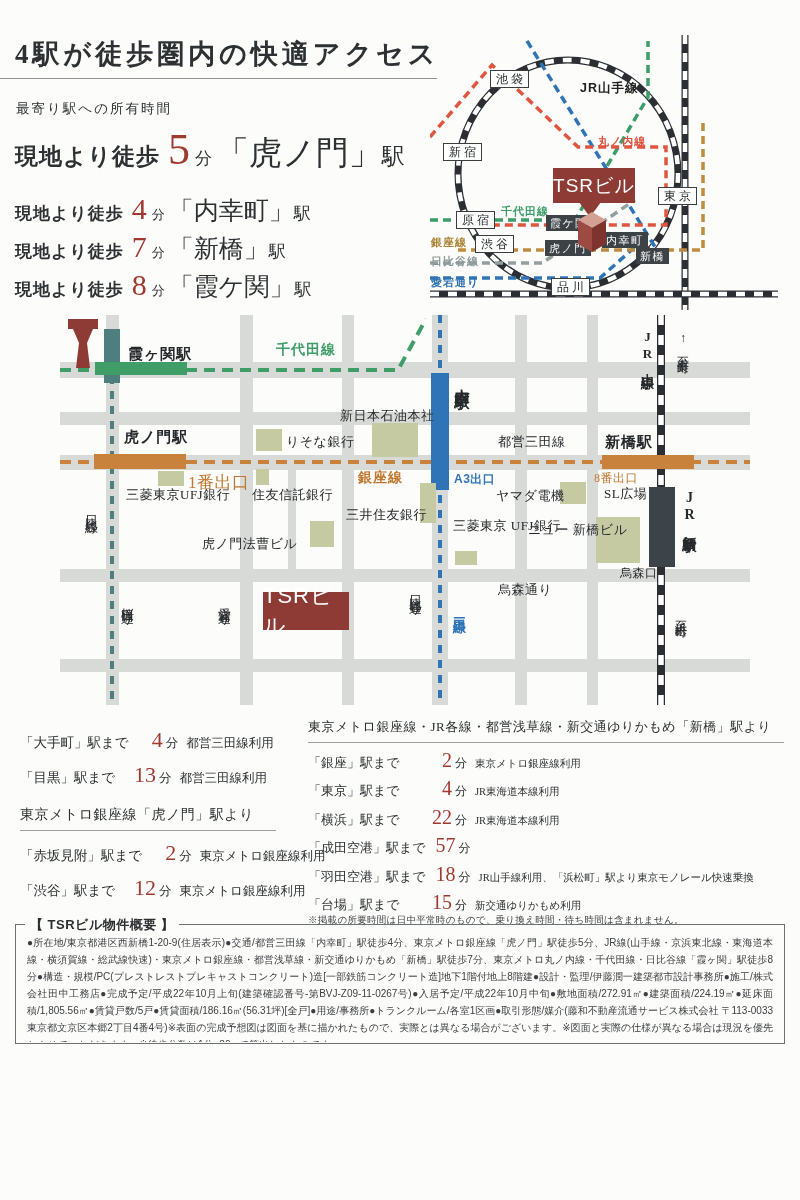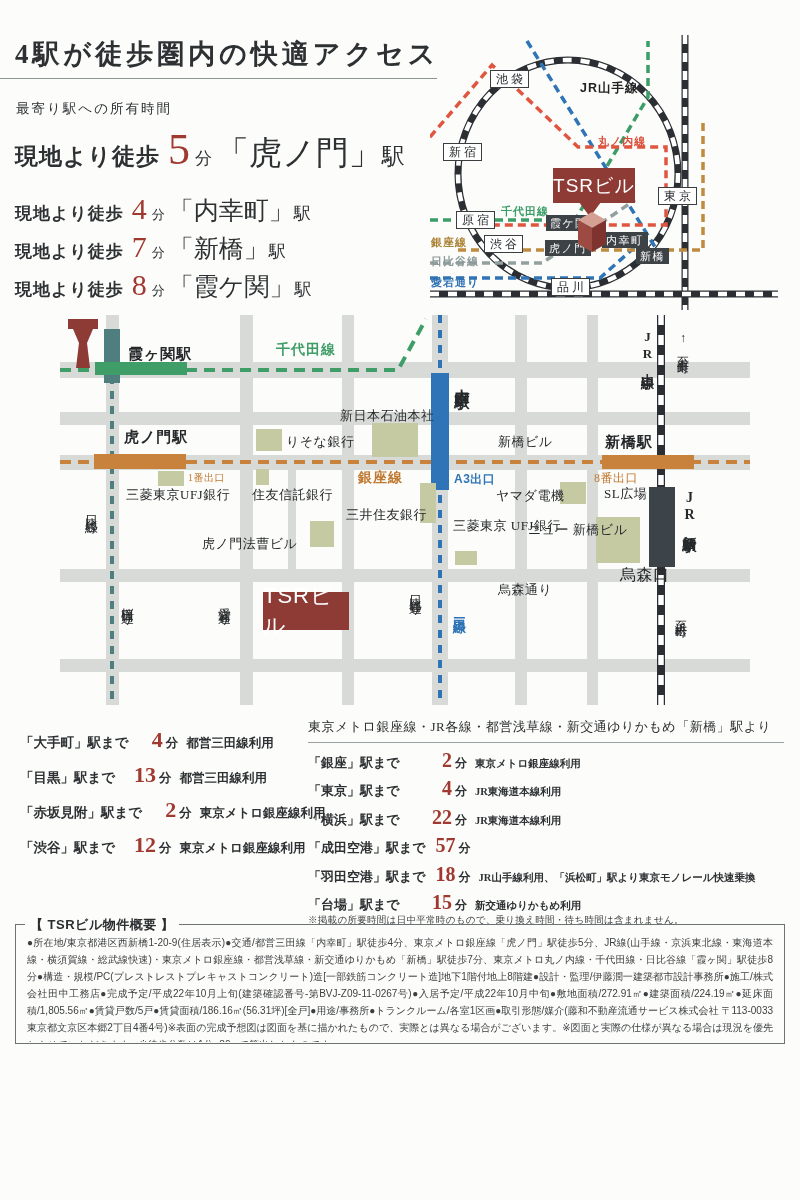--- a/index.html
+++ b/index.html
@@ -57,21 +57,21 @@
            color:#fff;display:flex;align-items:center;justify-content:center;font-size:22px;
            letter-spacing:1px;z-index:5;}
   .ptr{position:absolute;left:238px;top:226px;z-index:4;}
 
   
   .tcol{position:absolute;}
   .tcol-l{left:20px;top:718px;width:256px;}
   .tcol-r{left:308px;top:718px;width:476px;}
   .th{font-size:14px;letter-spacing:0.5px;padding-bottom:6px;border-bottom:1px solid #9aa0a2;color:#2b2f31;}
   .tcol-r .th{font-size:13px;}
-  .trow{display:flex;align-items:baseline;margin-top:9px;white-space:nowrap;font-weight:bold;}
+  .trow{display:flex;align-items:baseline;margin-top:9px;white-space:nowrap;}
   .tcol-r .trow{margin-top:5.5px;}
   .td-dest{flex:0 0 102px;font-size:13.5px;}
   .tcol-r .td-dest{flex:0 0 114px;font-size:13px;}
   .td-min{flex:0 0 34px;text-align:right;font-size:22px;color:#a03a31;padding-right:3px;}
   .tcol-r .td-min{font-size:20px;flex:0 0 30px;}
   .td-unit{font-size:12.5px;margin-right:8px;}
   .tcol-r .td-unit{font-size:12px;}
   .td-via{font-size:12.5px;}
   .tcol-r .td-via{font-size:10.5px;}
   .tgap{margin-top:18px;}
@@ -140,21 +140,21 @@
     <polyline points="0,228 112,228 205,165" fill="none" stroke="#93a0a0" stroke-width="3.5" stroke-dasharray="8 5"></polyline>
 
     <polyline points="0,185 145,185 218,62 218,6" fill="none" stroke="#3b9d68" stroke-width="3.5" stroke-dasharray="8 5"></polyline>
 
     <polyline points="0,102 62,30 148,112 236,112 236,190 62,190" fill="none" stroke="#e0553f" stroke-width="3.5" stroke-dasharray="8 5"></polyline>
   </svg>
 
   <div class="sta-w" style="left:60px;top:35px;">池袋</div>
   <div class="sta-w" style="left:13px;top:108px;">新宿</div>
   <div class="sta-w" style="left:26px;top:176px;">原宿</div>
-  <div class="sta-w" style="left:54px;top:200px;">渋谷</div>
+  <div class="sta-w" style="left:45px;top:200px;">渋谷</div>
   <div class="sta-w" style="left:121px;top:243px;">品川</div>
   <div class="sta-w" style="left:228px;top:152px;text-align:center;">東京</div>
 
   <div class="sta-d" style="left:116px;top:180px;">霞ケ関</div>
   <div class="sta-d" style="left:115px;top:205px;">虎ノ門</div>
   <div class="sta-d" style="left:172px;top:197px;">内幸町</div>
   <div class="sta-d" style="left:206px;top:213px;">新橋</div>
 
   <div class="sch-ll sans" style="left:150px;top:45px;font-size:12.5px;color:#222;">JR山手線</div>
   <div class="sch-ll" style="left:168px;top:99px;color:#d9503c;">丸ノ内線</div>
@@ -220,24 +220,24 @@
   <div class="ml ml-b" style="left:545px;top:118px;">新橋駅</div>
   <div class="ml ml-b ml-v" style="left:578px;top:14px;font-size:13px;">JR山手線</div>
   <div class="ml ml-v" style="left:614px;top:16px;font-size:12px;">↑至有楽町</div>
   <div class="ml ml-b ml-v" style="left:620px;top:175px;font-size:14px;">JR新橋駅</div>
   <div class="ml ml-v" style="left:612px;top:296px;font-size:12px;">至浜松町↓</div>
   <div class="ml ml-v" style="left:22px;top:190px;">日比谷線</div>
   <div class="ml ml-v" style="left:58px;top:282px;">桜田通り</div>
   <div class="ml ml-v" style="left:155px;top:282px;">愛宕通り</div>
   <div class="ml ml-v" style="left:346px;top:270px;">日比谷通り</div>
   <div class="ml ml-v" style="left:390px;top:292px;color:#2e74b6;font-weight:700;">三田線</div>
-  <div class="ml" style="left:438px;top:118px;">新橋ビル</div>
+  <div class="ml" style="left:438px;top:118px;">都営三田線</div>
   <div class="ml" style="left:438px;top:266px;">烏森通り</div>
-  <div class="ml" style="left:560px;top:250px;font-size:16px;">烏森口</div>
-  <div class="ml" style="left:128px;top:156px;font-size:10px;color:#c07830;">1番出口</div>
+  <div class="ml" style="left:560px;top:250px;font-size:12px;">烏森口</div>
+  <div class="ml" style="left:128px;top:156px;font-size:17px;color:#c07830;">1番出口</div>
   <div class="ml ml-b" style="left:298px;top:154px;color:#c07830;font-size:14px;">銀座線</div>
   <div class="ml sans" style="left:394px;top:156px;font-size:12px;color:#2e74b6;font-weight:700;">A3出口</div>
   <div class="ml" style="left:534px;top:155px;font-size:12px;color:#c07830;">8番出口</div>
   <div class="ml" style="left:280px;top:92px;">新日本石油本社</div>
   <div class="ml" style="left:226px;top:118px;">りそな銀行</div>
   <div class="ml" style="left:66px;top:171px;">三菱東京UFJ銀行</div>
   <div class="ml" style="left:192px;top:171px;">住友信託銀行</div>
   <div class="ml" style="left:286px;top:191px;">三井住友銀行</div>
   <div class="ml" style="left:142px;top:220px;">虎ノ門法曹ビル</div>
   <div class="ml" style="left:436px;top:172px;">ヤマダ電機</div>
@@ -261,20 +261,21 @@
     <span class="td-min">4</span>
     <span class="td-unit">分</span>
     <span class="td-via">都営三田線利用</span>
   </div>
   <div class="trow">
     <span class="td-dest">「目黒」駅まで</span>
     <span class="td-min">13</span>
     <span class="td-unit">分</span>
     <span class="td-via">都営三田線利用</span>
   </div>
+  <div class="th tgap">東京メトロ銀座線「虎ノ門」駅より</div>
   <div class="trow">
     <span class="td-dest">「赤坂見附」駅まで</span>
     <span class="td-min">2</span>
     <span class="td-unit">分</span>
     <span class="td-via">東京メトロ銀座線利用</span>
   </div>
   <div class="trow">
     <span class="td-dest">「渋谷」駅まで</span>
     <span class="td-min">12</span>
     <span class="td-unit">分</span>

